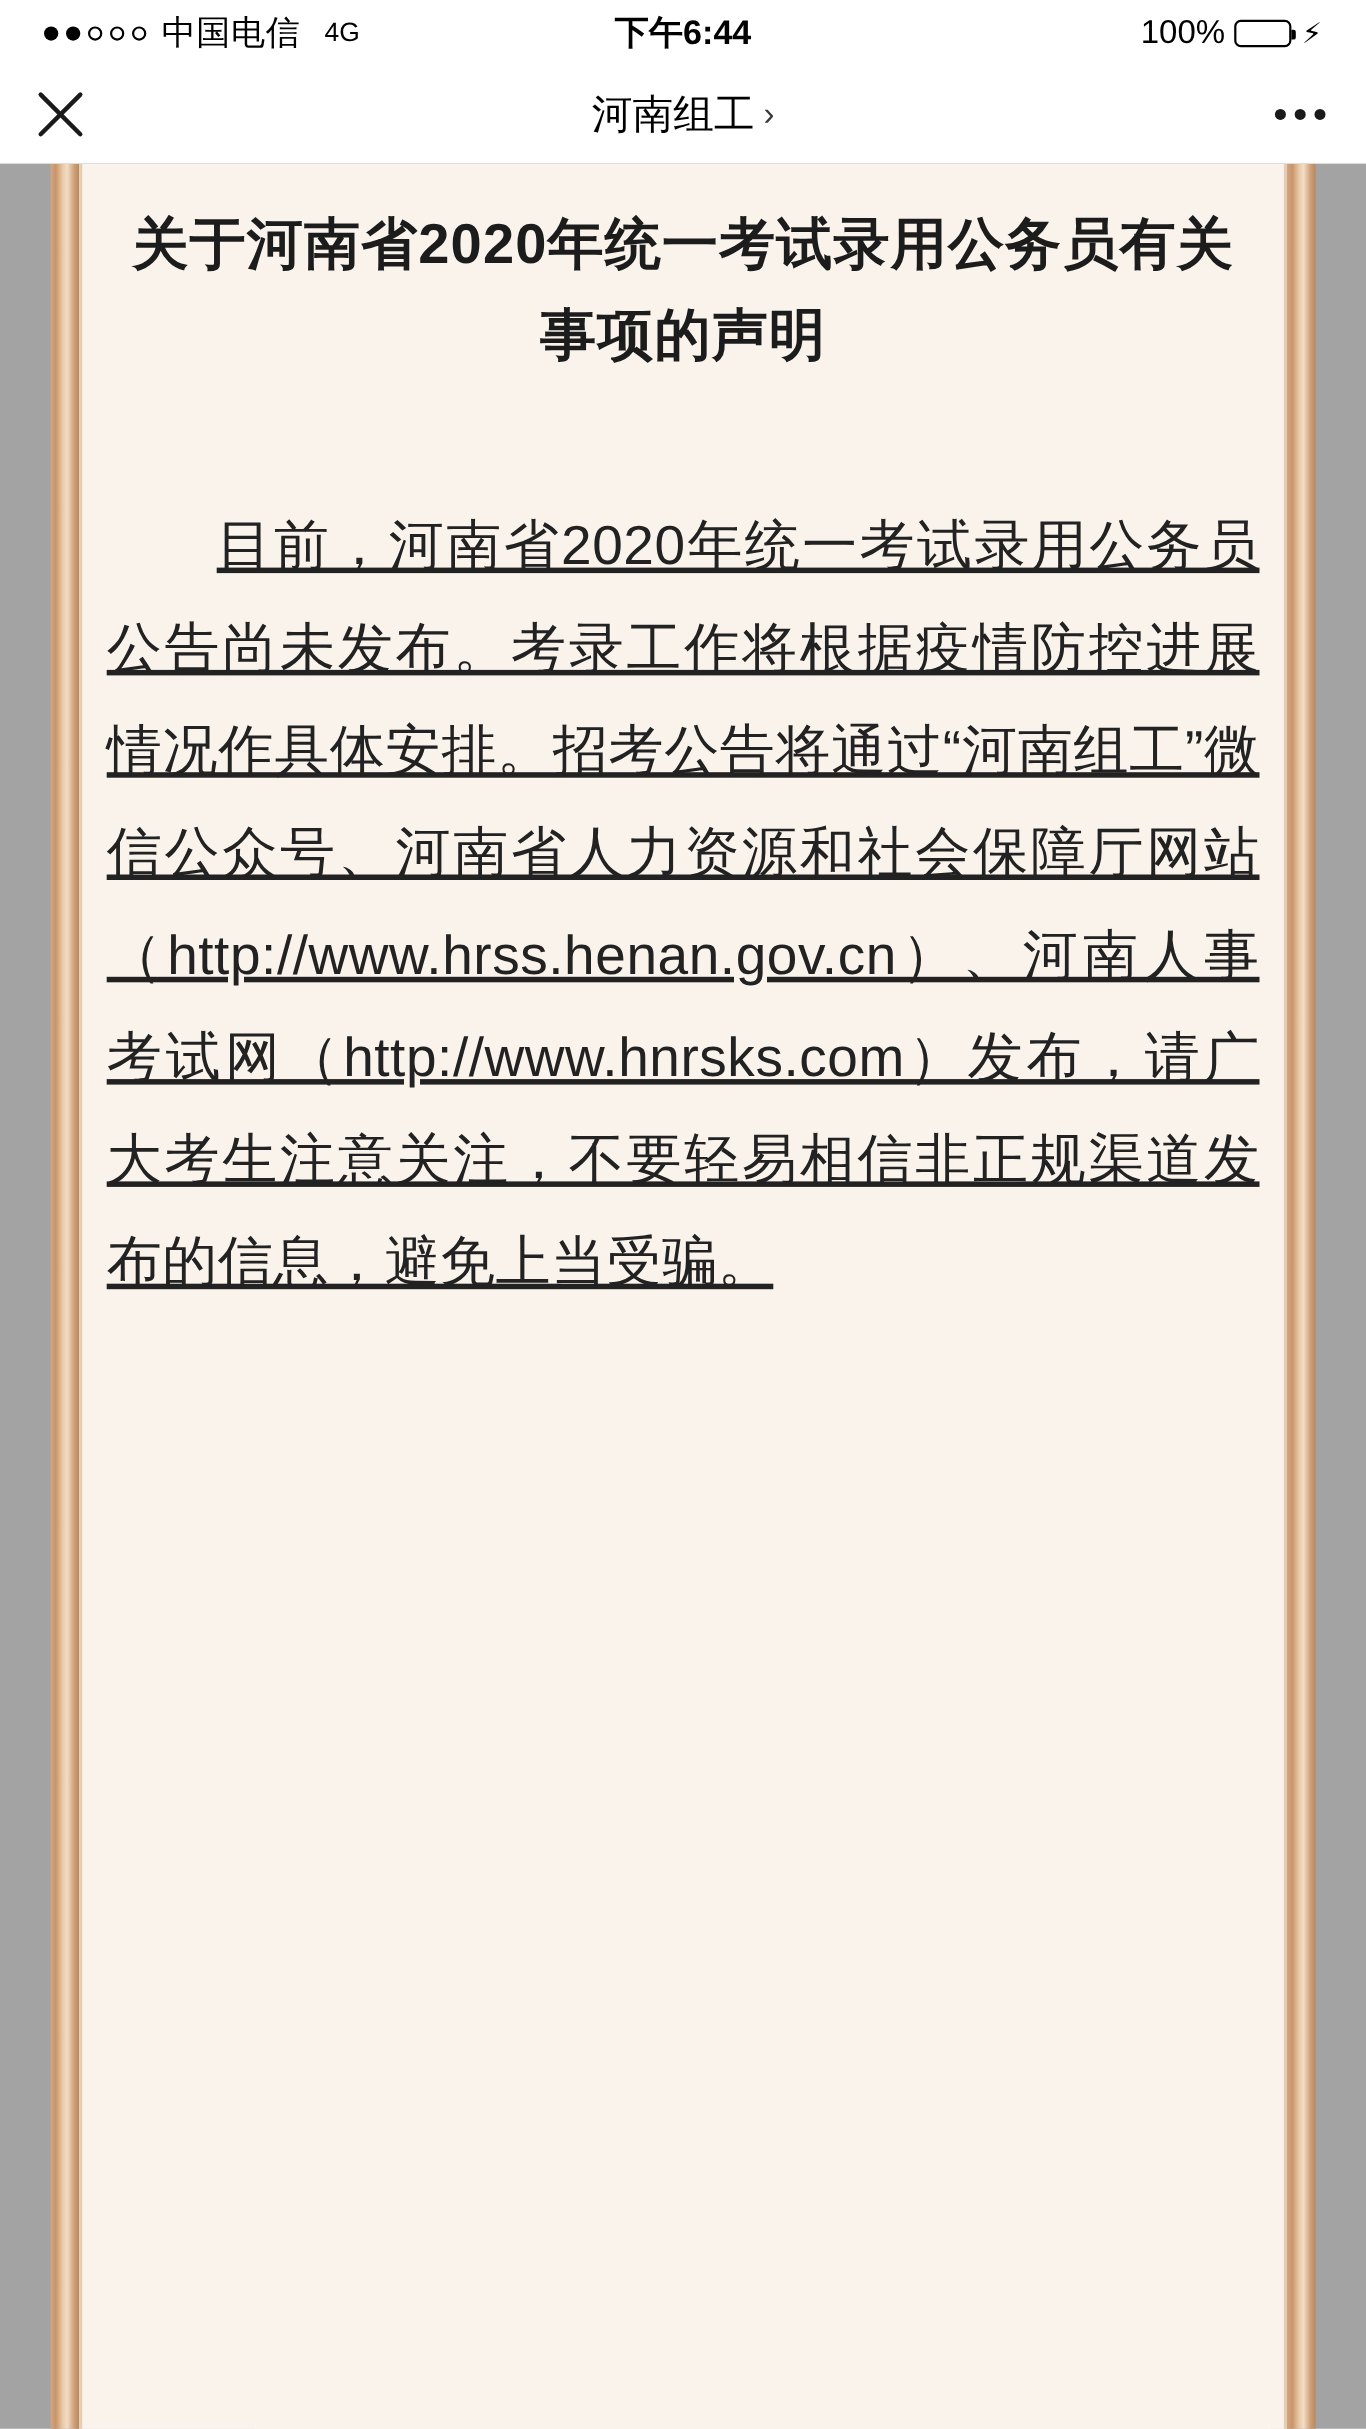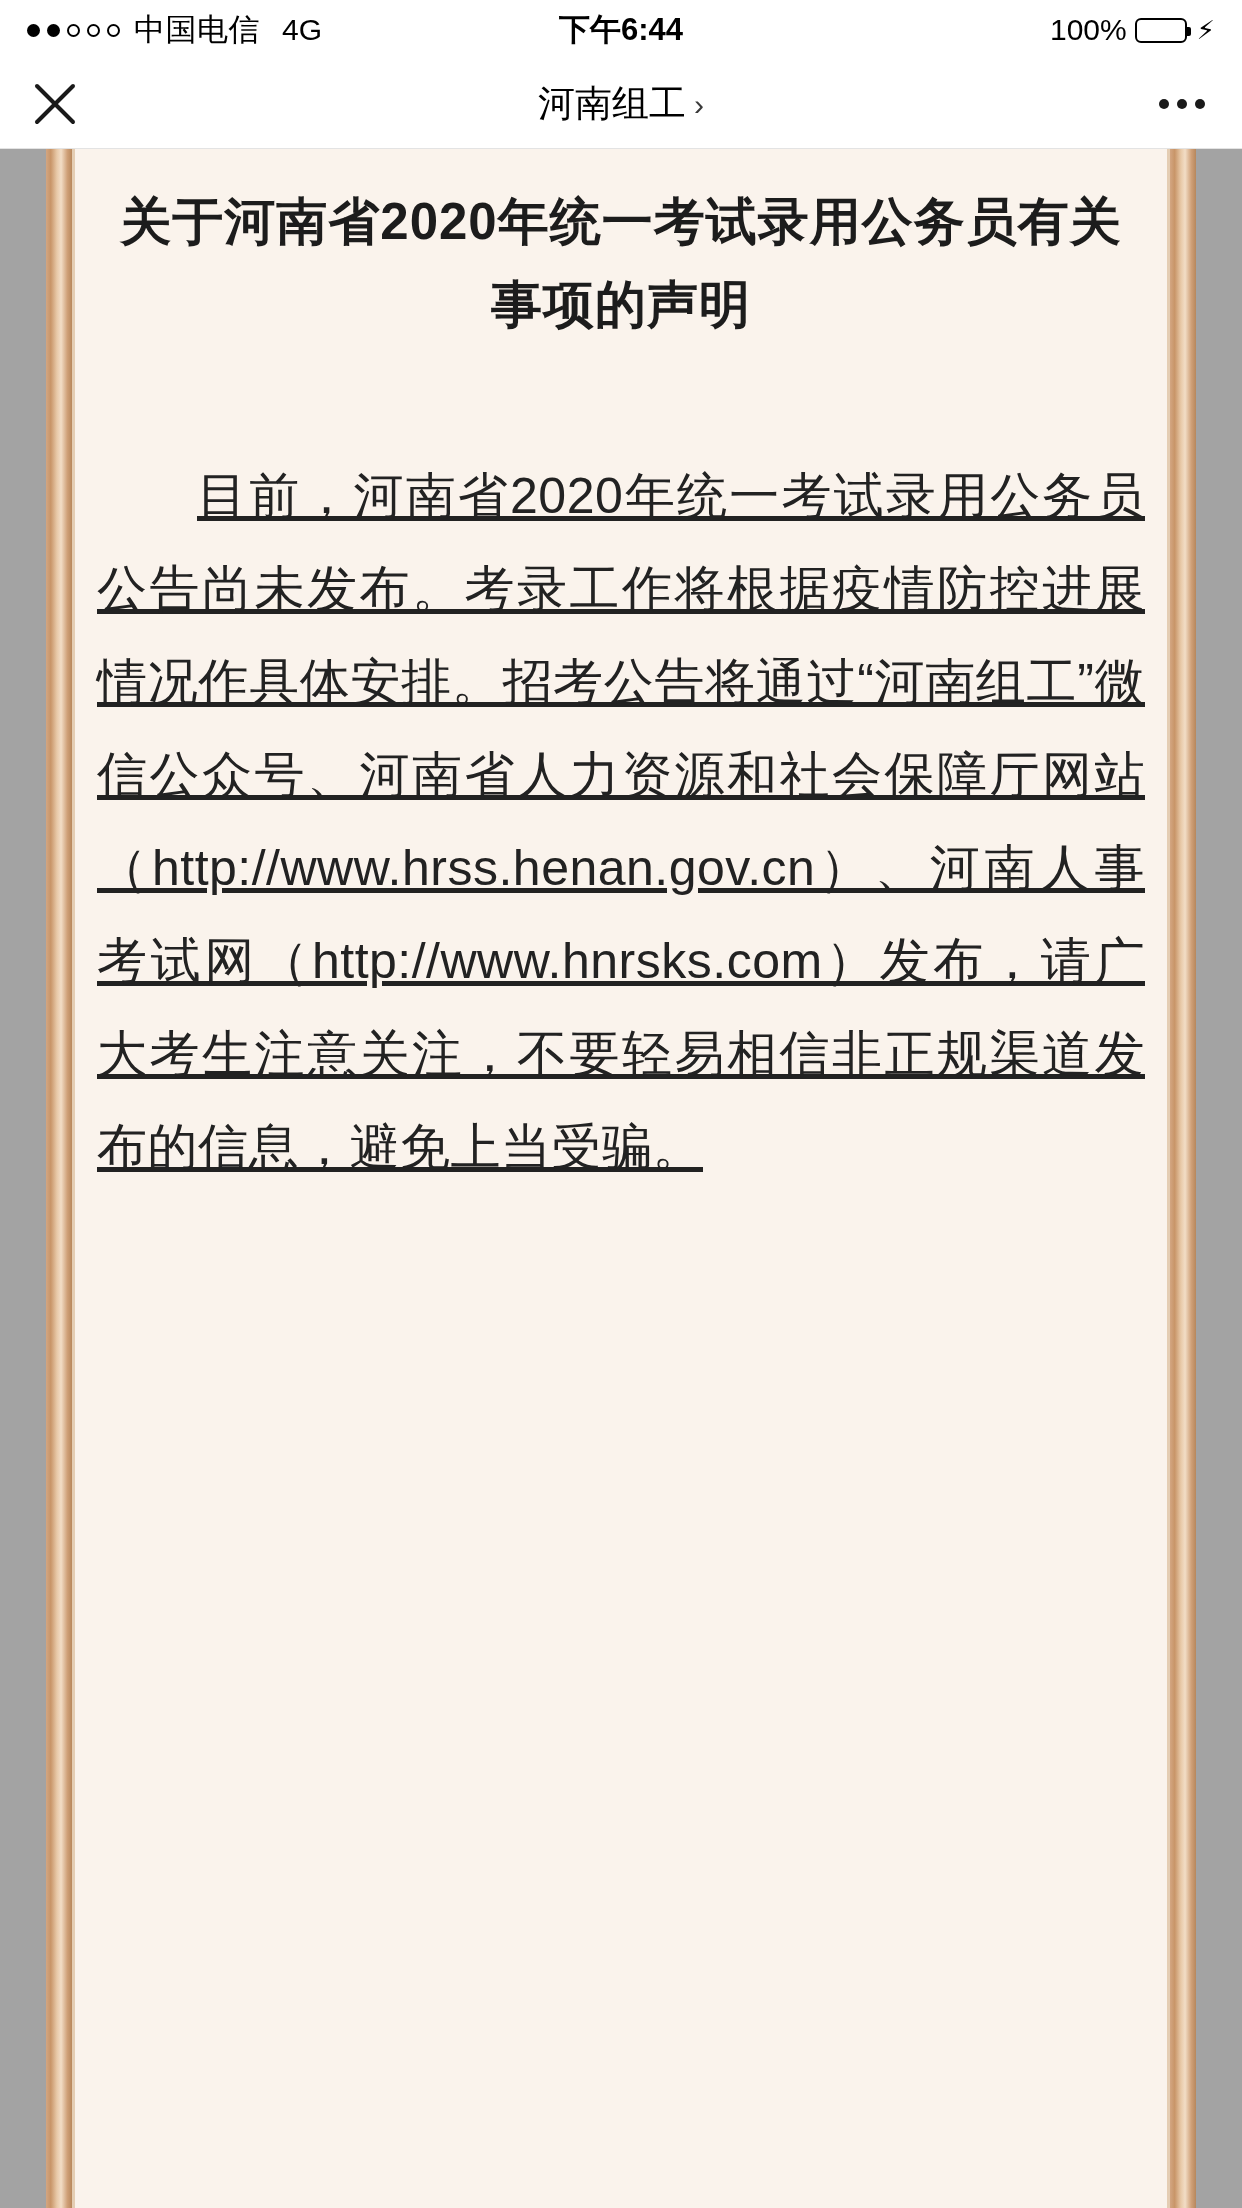--- a/index.html
+++ b/index.html
@@ -14,21 +14,21 @@
     -webkit-font-smoothing: antialiased;
     overflow: hidden;
     position: relative;
   }
 
   
   .status-bar {
     height: 60px;
     display: flex;
     align-items: center;
-    padding: 0 27px;
+    padding: 0 40px;
     box-sizing: border-box;
     background: #ffffff;
     color: #000000;
     font-size: 30px;
     position: relative;
   }
   .signal-dots {
     display: flex;
     align-items: center;
     gap: 7px;
@@ -44,21 +44,21 @@
     border: 2px solid #000;
     box-sizing: border-box;
   }
   .carrier {
     margin-left: 14px;
     font-size: 31px;
     letter-spacing: 0.5px;
   }
   .network {
     margin-left: 22px;
-    font-size: 30px;
+    font-size: 24px;
   }
   .clock {
     position: absolute;
     left: 0; right: 0;
     text-align: center;
     font-size: 31px;
     font-weight: 700;
   }
   .status-right {
     margin-left: auto;

